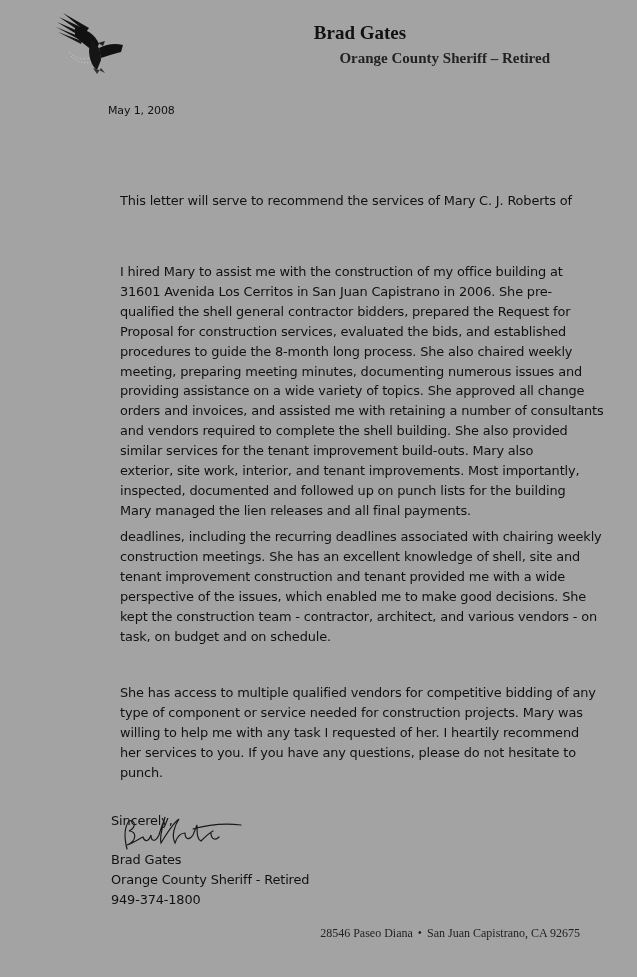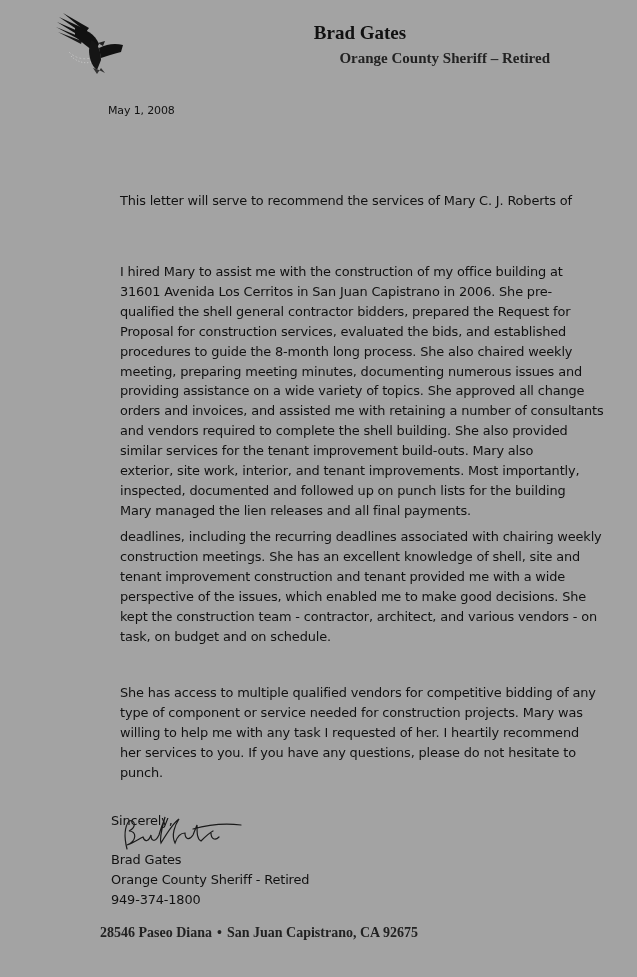--- a/index.html
+++ b/index.html
@@ -25,22 +25,22 @@
   .p2 { top: 250px; }
   .p3 { top: 515px; }
   .p4 { top: 671px; }
 
   .closing { position: absolute; left: 111px; top: 787px; margin-top: 26px; }
   .signature { position: absolute; left: 115px; top: 815px; width: 130px; height: 38px; }
   .sig-block { position: absolute; left: 111px; top: 850px; line-height: 20px; }
   .sig-block .line { display: block; white-space: nowrap; }
   .sig-name { font-size: 12.9px; }
 
-  .footer { position: absolute; left: 100px; top: 925px; width: 480px; text-align: left;
-    font-family: "Liberation Serif", "DejaVu Serif", serif; font-size: 14px; color: #222; line-height: 16px; font-weight: bold; }
+  .footer { position: absolute; left: 100px; top: 925px; width: 480px; text-align: right;
+    font-family: "Liberation Serif", "DejaVu Serif", serif; font-size: 12px; color: #222; line-height: 16px; }
   .footer .line { display: block; white-space: nowrap; }
   .bullet { margin: 0 5px; }
 </style>
 </head>
 <body>
 
 <div class="page">
 
   <div class="eagle">
     <svg width="70" height="70" viewBox="0 0 70 70">

